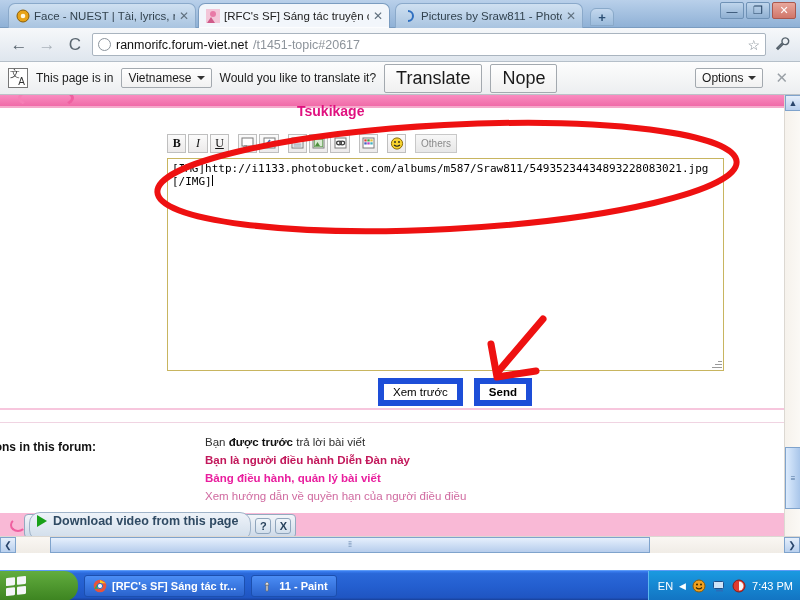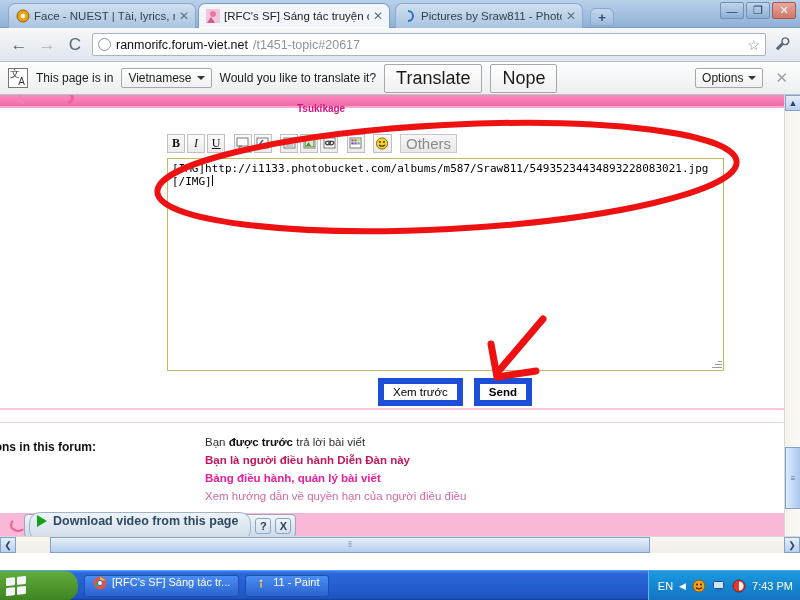--- a/index.html
+++ b/index.html
@@ -132,21 +132,21 @@
   }
   .tbtn {
     width: 20px; height: 19px; border: 1px solid #bfbfbf;
     background: linear-gradient(#fbfbfb,#eceaea);
     display:flex; align-items:center; justify-content:center;
     font-size: 12px; color:#111;
   }
   .tsep { width:5px; }
   .others-btn {
     height:19px; border:1px solid #c8c8c8; background: linear-gradient(#f7f7f7,#e7e7e7);
-    padding: 0 5px; font-size: 15px; color:#8a8a8a; display:flex; align-items:center;
+    padding: 0 5px; font-size: 10px; color:#8a8a8a; display:flex; align-items:center;
   }
 
   .textarea-box {
     position:absolute; left:167px; top:63px; width:557px; height:213px;
     border: 1px solid #c8b560; background:#fff;
   }
   .ta-text {
     padding: 3px 4px; font-family: "DejaVu Sans Mono", monospace;
     font-size: 11px; line-height: 13px; color:#000; word-break: break-all;
   }
@@ -177,21 +177,21 @@
   .perm-line b { color:#111; }
   .perm-line.red { color:#c2185b; font-weight:bold; }
   .perm-line.mag { color:#e91e9e; font-weight:bold; }
   .perm-line.light { color:#d06aa0; }
 
   .pink-footer {
     position:absolute; left:0; top:418px; width:784px; height:32px;
     background: #f9b9d6;
   }
   .footer-name {
-    position:absolute; left:297px; top:8px; color:#e0117f; font-weight:bold; font-size:10px;
+    position:absolute; left:297px; top:8px; color:#e0117f; font-weight:bold; font-size:14px;
   }
   .footer-swirl {
     position:absolute; left:10px; top:5px; width:16px; height:14px;
     border:2px solid #ef5fa0; border-radius:50%;
     border-right-color:transparent; border-top-color:transparent;
   }
 
   
   .dlvideo {
     position:absolute; left:24px; top:419px; height:24px;
@@ -257,22 +257,22 @@
     background: linear-gradient(#62ad3e,#3c8320);
     border-top-right-radius: 14px; border-bottom-right-radius: 14px;
     display:flex; align-items:center; padding-left: 6px; gap:4px;
   }
   .winlogo { width:20px;height:18px;display:grid;grid-template-columns:1fr 1fr;grid-gap:1.5px;transform: skewY(-7deg);}
   .winlogo span { background:#f4f6f8; border-radius:1px; }
   .tbitem {
     height:22px; margin-left:6px; padding: 0 8px;
     background: linear-gradient(#4b8df5,#2a63cd);
     border:1px solid #1c4fae; border-radius:3px;
-    display:flex; gap:5px;
-    color:#fff; font-size:11px; max-width: 210px; overflow:hidden; white-space:nowrap;
+    display:flex; align-items:center; gap:5px;
+    color:#fff; font-size:11px; max-width: 210px; overflow:hidden; white-space:nowrap;font-weight:bold;
   }
   .tb-ico { width:14px;height:14px;flex:0 0 14px;display:block; }
   .tray {
     margin-left:auto; height:30px; padding: 0 7px 0 9px;
     background: linear-gradient(#1a9ae0,#1273c2);
     border-left: 1px solid #5db8ef;
     display:flex; align-items:center; gap:6px; color:#fff; font-size:11px;
   }
   .tray-ico { width:14px;height:14px; display:block; }
 

